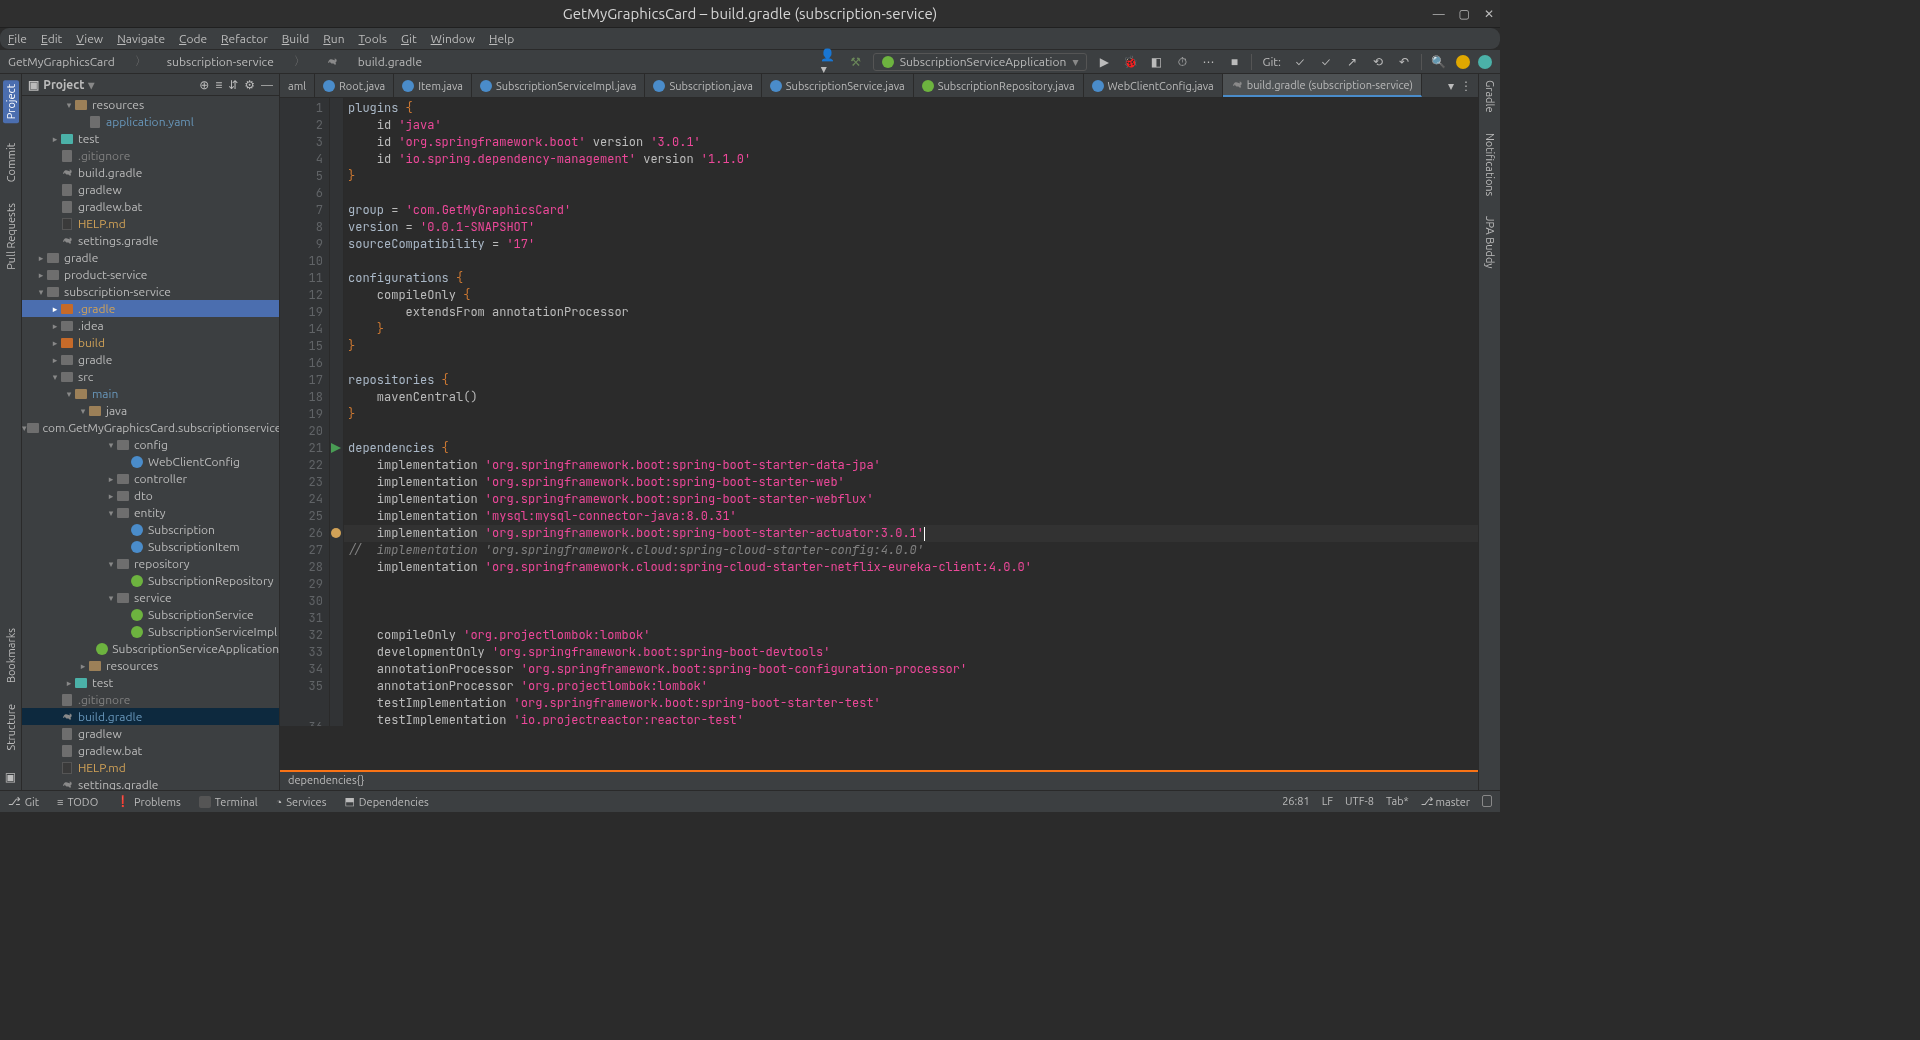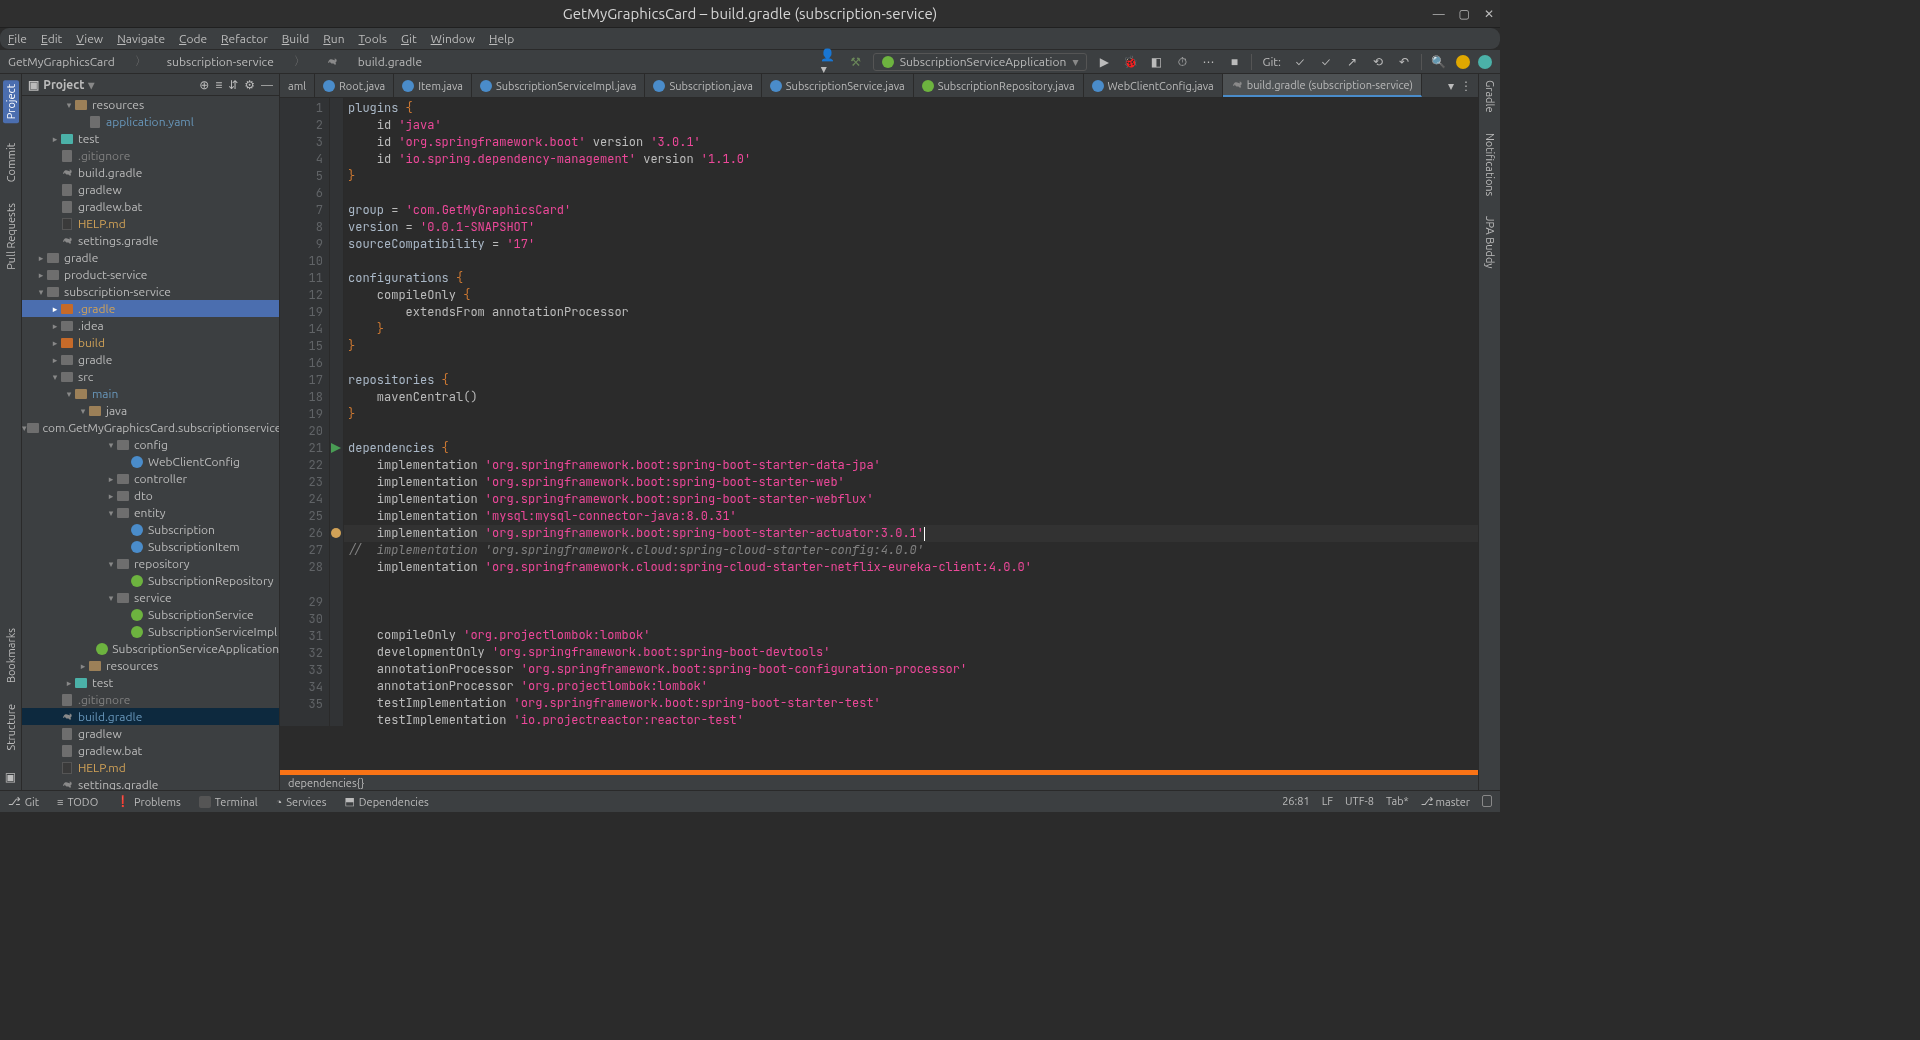--- a/index.html
+++ b/index.html
@@ -194,21 +194,21 @@
 .gm-bulb { background: #d1a257; border-radius: 50%; }
 .code { flex: 1; font-family: "JetBrains Mono", monospace; font-size: 12px; line-height: 17px; padding-top: 2px; overflow: hidden; white-space: pre; }
 .code .line { height: 17px; padding-left: 4px; }
 .code .line.hl { background: #323232; }
 .kw { color: #cc7832; }
 .str { color: #ec4899; }
 .cmt { color: #808080; font-style: italic; }
 .fn { color: #a9b7c6; }
 .cursor { border-left: 1px solid #fff; display: inline-block; height: 14px; vertical-align: middle; }
 
-.editor-breadcrumb { height: 20px; background: #3c3f41; color: #bbb; padding: 2px 8px; font-size: 11px; border-top: 5px solid #f97316; margin-top: 44px; }
+.editor-breadcrumb { height: 20px; background: #3c3f41; color: #bbb; padding: 2px 8px; font-size: 11px; border-top: 2px solid #f97316; margin-top: 44px; }
 
 
 .bottom-toolbar {
   height: 22px;
   background: #3c3f41;
   border-top: 1px solid #2a2a2a;
   display: flex;
   align-items: center;
   padding: 0 8px;
   gap: 18px;
@@ -733,21 +733,21 @@
           <div style="height: 17px;">19</div>
           <div style="height: 17px;">20</div>
           <div style="height: 17px;">21</div>
           <div style="height: 17px;">22</div>
           <div style="height: 17px;">23</div>
           <div style="height: 17px;">24</div>
           <div style="height: 17px;">25</div>
           <div style="height: 17px;">26</div>
           <div style="height: 17px;">27</div>
           <div style="height: 17px;">28</div>
-          <div style="height: 17px; margin-top: 18px;">29</div>
+          <div style="height: 17px;">29</div>
           <div style="height: 17px;">30</div>
           <div style="height: 17px;">31</div>
           <div style="height: 17px;">32</div>
           <div style="height: 17px;">33</div>
           <div style="height: 17px;">34</div>
           <div style="height: 17px;">35</div>
           <div style="height: 17px; margin-top: 24px;">36</div>
           <div style="height: 17px;">37</div>
           <div style="height: 17px;">38</div>
           <div style="height: 17px;">39</div>

